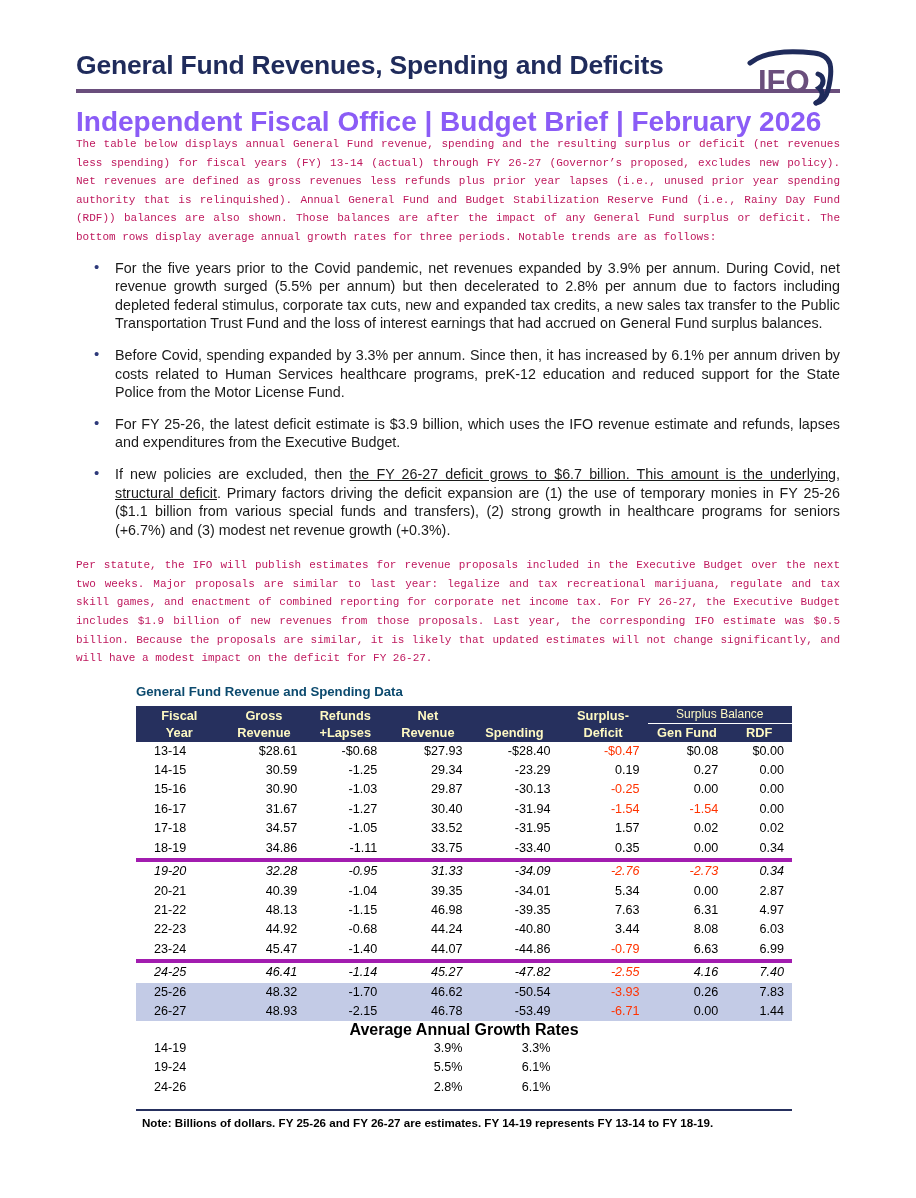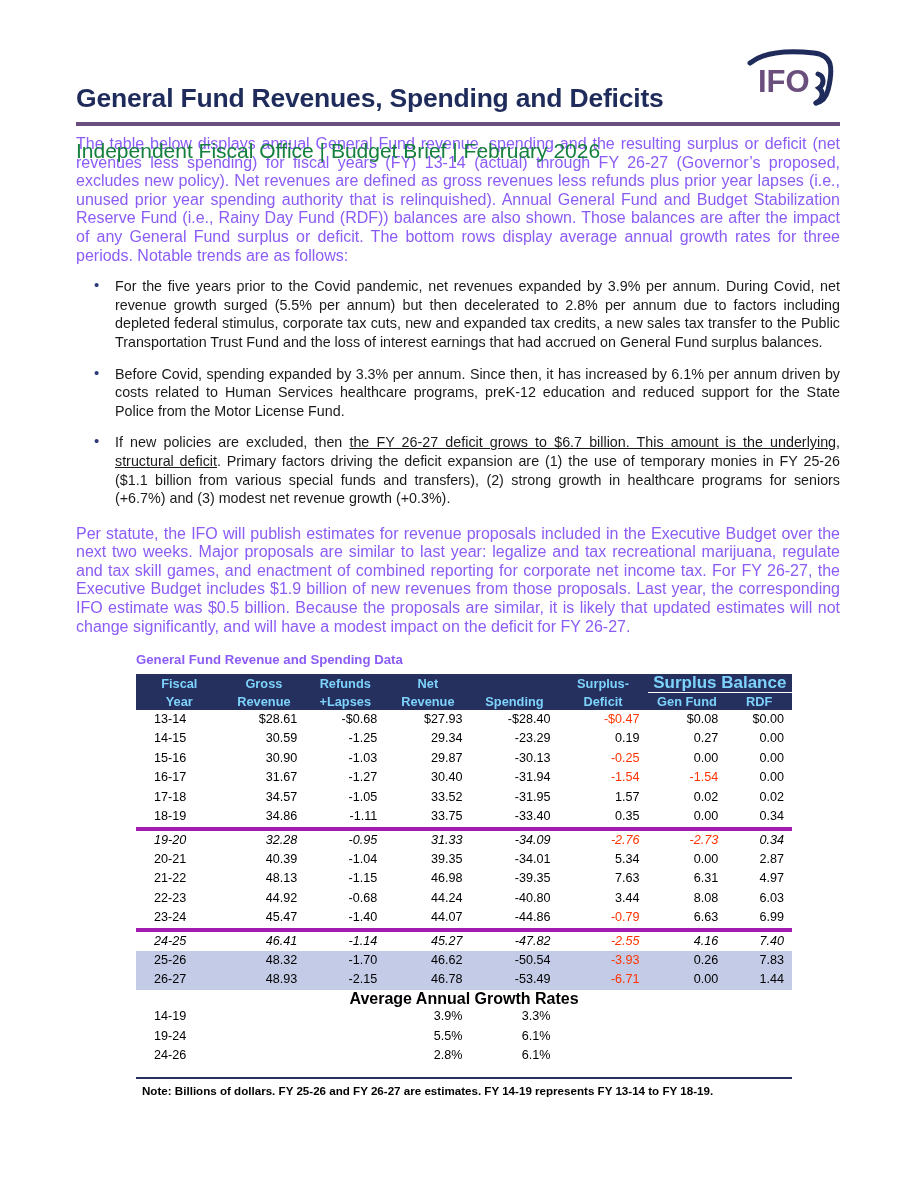--- a/index.html
+++ b/index.html
@@ -15,21 +15,21 @@
   .page {
     position: relative;
     width: 916px;
     height: 1198px;
     padding: 0 76px;
   }
 
   
   .masthead {
     position: relative;
-    padding-top: 84px;
+    padding-top: 51px;
     height: 118px;
   }
   .doc-title {
     font-size: 26.5px;
     font-weight: bold;
     color: #1f2b5b;
     letter-spacing: -0.2px;
     margin: 0;
     line-height: 1.1;
     white-space: nowrap;
@@ -42,35 +42,36 @@
     height: 58px;
   }
   .logo svg { display: block; }
 
   .rule-purple {
     height: 4px;
     background: #6a4e7c;
     margin-top: 9px;
   }
   .subtitle {
-    font-size: 21px;
-    font-weight: normal;
-    color: #15803d;
+    font-size: 28px;
+    font-weight: bold;
+    color: #8b5cf6;
     margin: 13px 0 0 0;
     line-height: 1.15;
     white-space: nowrap;
   }
 
   
   .para {
-    font-size: 16px;
+    font-size: 11px;
     line-height: 18.6px;
     text-align: justify;
-    color: #8b5cf6;
+    color: #be185d;
     margin: 17px 0 0 0;
+    font-family: Liberation Mono, monospace;
   }
   .bullets {
     list-style: none;
     margin: 12px 0 0 0;
     padding: 0;
   }
   .bullets li {
     position: relative;
     padding-left: 39px;
     font-size: 14.3px;
@@ -91,47 +92,47 @@
 
   
   .table-wrap {
     margin: 16px 0 0 0;
     padding-left: 60px;
     padding-right: 48px;
   }
   .table-title {
     font-size: 13.2px;
     font-weight: bold;
-    color: #8b5cf6;
+    color: #0c4a6e;
     margin-bottom: 7px;
   }
   table.fin {
     border-collapse: collapse;
     width: 100%;
     font-size: 12.6px;
   }
   table.fin th, table.fin td {
     padding: 0;
     line-height: 17.4px;
   }
   
-  .hdr-band td, .hdr-band th { background: #26305e; color: #7dd3fc; }
+  .hdr-band td, .hdr-band th { background: #26305e; color: #fef9c3; }
   .hdr-cell {
     font-weight: bold;
     text-align: center;
     font-size: 12.8px;
     padding: 4px 6px 2px 6px;
     vertical-align: bottom;
   }
   .hdr-cell .l1 { display: block; }
   .hdr-cell .l2 { display: block; }
   .hdr-span {
-    font-weight: bold;
+    font-weight: normal;
     text-align: center;
-    font-size: 17px;
+    font-size: 12px;
     padding: 4px 6px 1px 6px;
     border-bottom: 1.5px solid #ffffff;
   }
   .hdr-sub {
     font-weight: bold;
     text-align: center;
     font-size: 12.8px;
     padding: 2px 6px 3px 6px;
   }
 
@@ -205,20 +206,23 @@
   </div>
 
   <p class="para">The table below displays annual General Fund revenue, spending and the resulting surplus or deficit (net revenues less spending) for fiscal years (FY) 13-14 (actual) through FY 26-27 (Governor’s proposed, excludes new policy). Net revenues are defined as gross revenues less refunds plus prior year lapses (i.e., unused prior year spending authority that is relinquished). Annual General Fund and Budget Stabilization Reserve Fund (i.e., Rainy Day Fund (RDF)) balances are also shown. Those balances are after the impact of any General Fund surplus or deficit. The bottom rows display average annual growth rates for three periods. Notable trends are as follows:</p>
 
   <ul class="bullets">
     <li>
       <span>For the five years prior to the Covid pandemic, net revenues expanded by 3.9% per annum. During Covid, net revenue growth surged (5.5% per annum) but then decelerated to 2.8% per annum due to factors including depleted federal stimulus, corporate tax cuts, new and expanded tax credits, a new sales tax transfer to the Public Transportation Trust Fund and the loss of interest earnings that had accrued on General Fund surplus balances.</span>
     </li>
     <li>
       <span>Before Covid, spending expanded by 3.3% per annum. Since then, it has increased by 6.1% per annum driven by costs related to Human Services healthcare programs, preK-12 education and reduced support for the State Police from the Motor License Fund.</span>
+    </li>
+    <li>
+      <span>For FY 25-26, the latest deficit estimate is $3.9 billion, which uses the IFO revenue estimate and refunds, lapses and expenditures from the Executive Budget.</span>
     </li>
     <li>
       <span>If new policies are excluded, then </span><span class="uline">the FY 26-27 deficit grows to $6.7 billion. This amount is the underlying, structural deficit</span><span>. Primary factors driving the deficit expansion are (1) the use of temporary monies in FY 25-26 ($1.1 billion from various special funds and transfers), (2) strong growth in healthcare programs for seniors (+6.7%) and (3) modest net revenue growth (+0.3%).</span>
     </li>
   </ul>
 
   <p class="para">Per statute, the IFO will publish estimates for revenue proposals included in the Executive Budget over the next two weeks. Major proposals are similar to last year: legalize and tax recreational marijuana, regulate and tax skill games, and enactment of combined reporting for corporate net income tax. For FY 26-27, the Executive Budget includes $1.9 billion of new revenues from those proposals. Last year, the corresponding IFO estimate was $0.5 billion. Because the proposals are similar, it is likely that updated estimates will not change significantly, and will have a modest impact on the deficit for FY 26-27.</p>
 
   <div class="table-wrap">
     <div class="table-title">General Fund Revenue and Spending Data</div>

